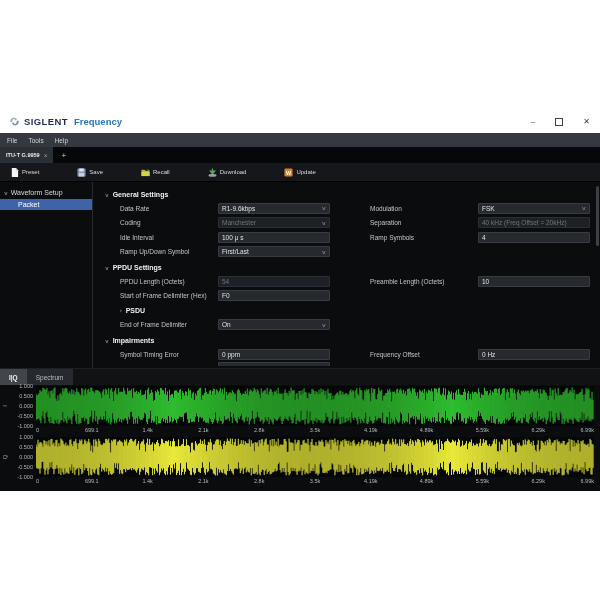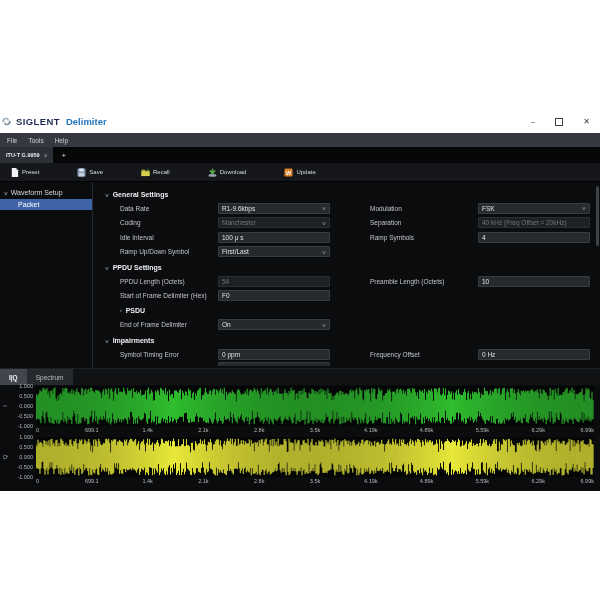--- a/index.html
+++ b/index.html
@@ -1,20 +1,20 @@
 <!DOCTYPE html>
 <html><head>
 <meta charset="utf-8">
 <style>
   html,body{margin:0;padding:0;}
   body{width:600px;height:600px;background:#ffffff;font-family:"Liberation Sans","DejaVu Sans",sans-serif;overflow:hidden;position:relative;}
   .window{position:absolute;left:0;top:110px;width:600px;height:380px;background:#0b0c0e;}
 
   
-  .titlebar{height:23px;background:#ffffff;display:flex;align-items:center;position:relative;}
+  .titlebar{height:23px;background:#ffffff;display:flex;align-items:center;padding-left:8px;position:relative;}
   .logo{width:13px;height:13px;margin-right:3px;}
   .brand{font-size:9.5px;font-weight:bold;color:#1d2c50;letter-spacing:.4px;}
   .apptitle{font-size:9.5px;font-weight:bold;color:#2877be;margin-left:6px;}
   .wincontrols{position:absolute;right:10px;top:0;height:100%;display:flex;align-items:center;gap:20px;}
   .wc{font-size:8px;color:#3c4043;line-height:8px;cursor:default;}
   .wc-box{width:6px;height:6px;border:1px solid #3c4043;display:inline-block;}
 
   
   .menubar{height:14px;background:#35393f;display:flex;align-items:center;gap:11px;padding-left:7px;}
   .menuitem{font-size:6.5px;color:#cfd2d5;}
@@ -74,21 +74,21 @@
 <body>
 
 <div class="window">
 
   <div class="titlebar">
     <svg class="logo" viewBox="0 0 16 16">
       <path d="M3 9 C2 5.5 5 3 8.5 3.5 C11 4 11.5 6 10 6.5 C8.5 7 7.5 5.8 8.6 5 C7 4.5 4.5 6 5.4 9 Z" fill="#9fb0c0"></path>
       <path d="M13 7 C14 10.5 11 13 7.5 12.5 C5 12 4.5 10 6 9.5 C7.5 9 8.5 10.2 7.4 11 C9 11.5 11.5 10 10.6 7 Z" fill="#7d8fa3"></path>
     </svg>
     <span class="brand">SIGLENT</span>
-    <span class="apptitle">Delimiter</span>
+    <span class="apptitle">Frequency</span>
     <div class="wincontrols">
       <span class="wc">–</span>
       <span class="wc-box"></span>
       <span class="wc">✕</span>
     </div>
   </div>
 
   <div class="menubar">
     <span class="menuitem">File</span>
     <span class="menuitem">Tools</span>

